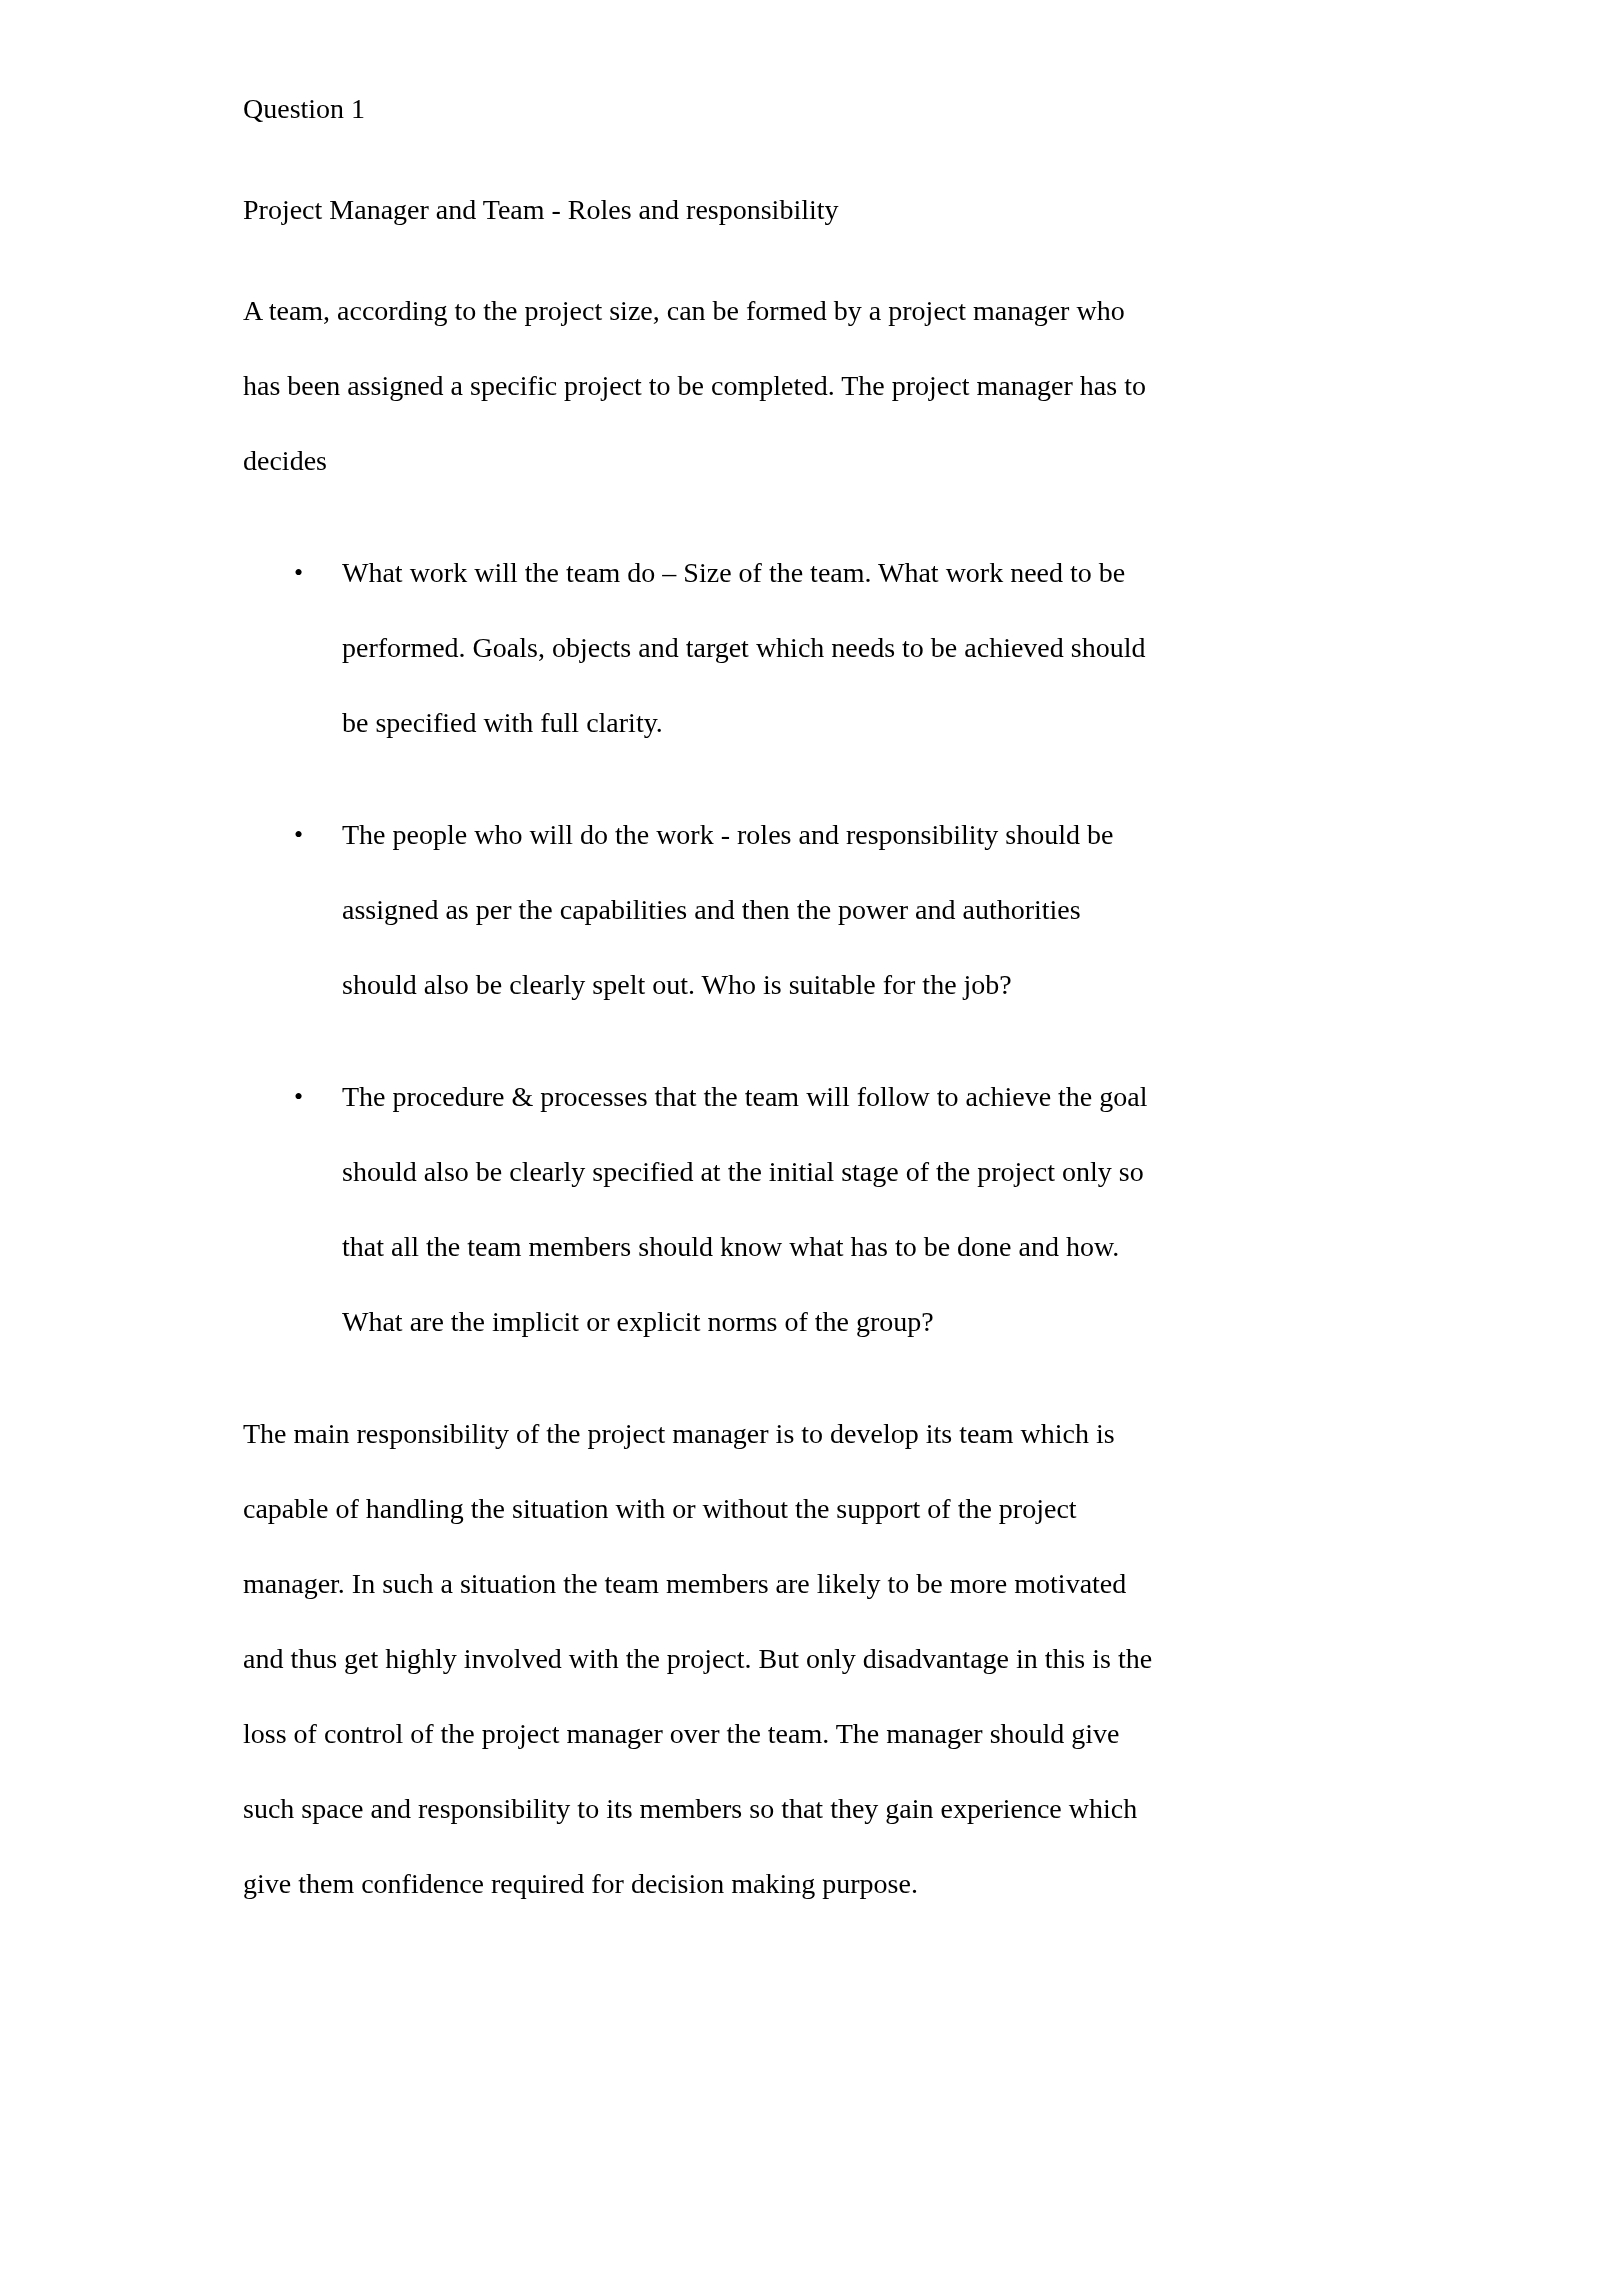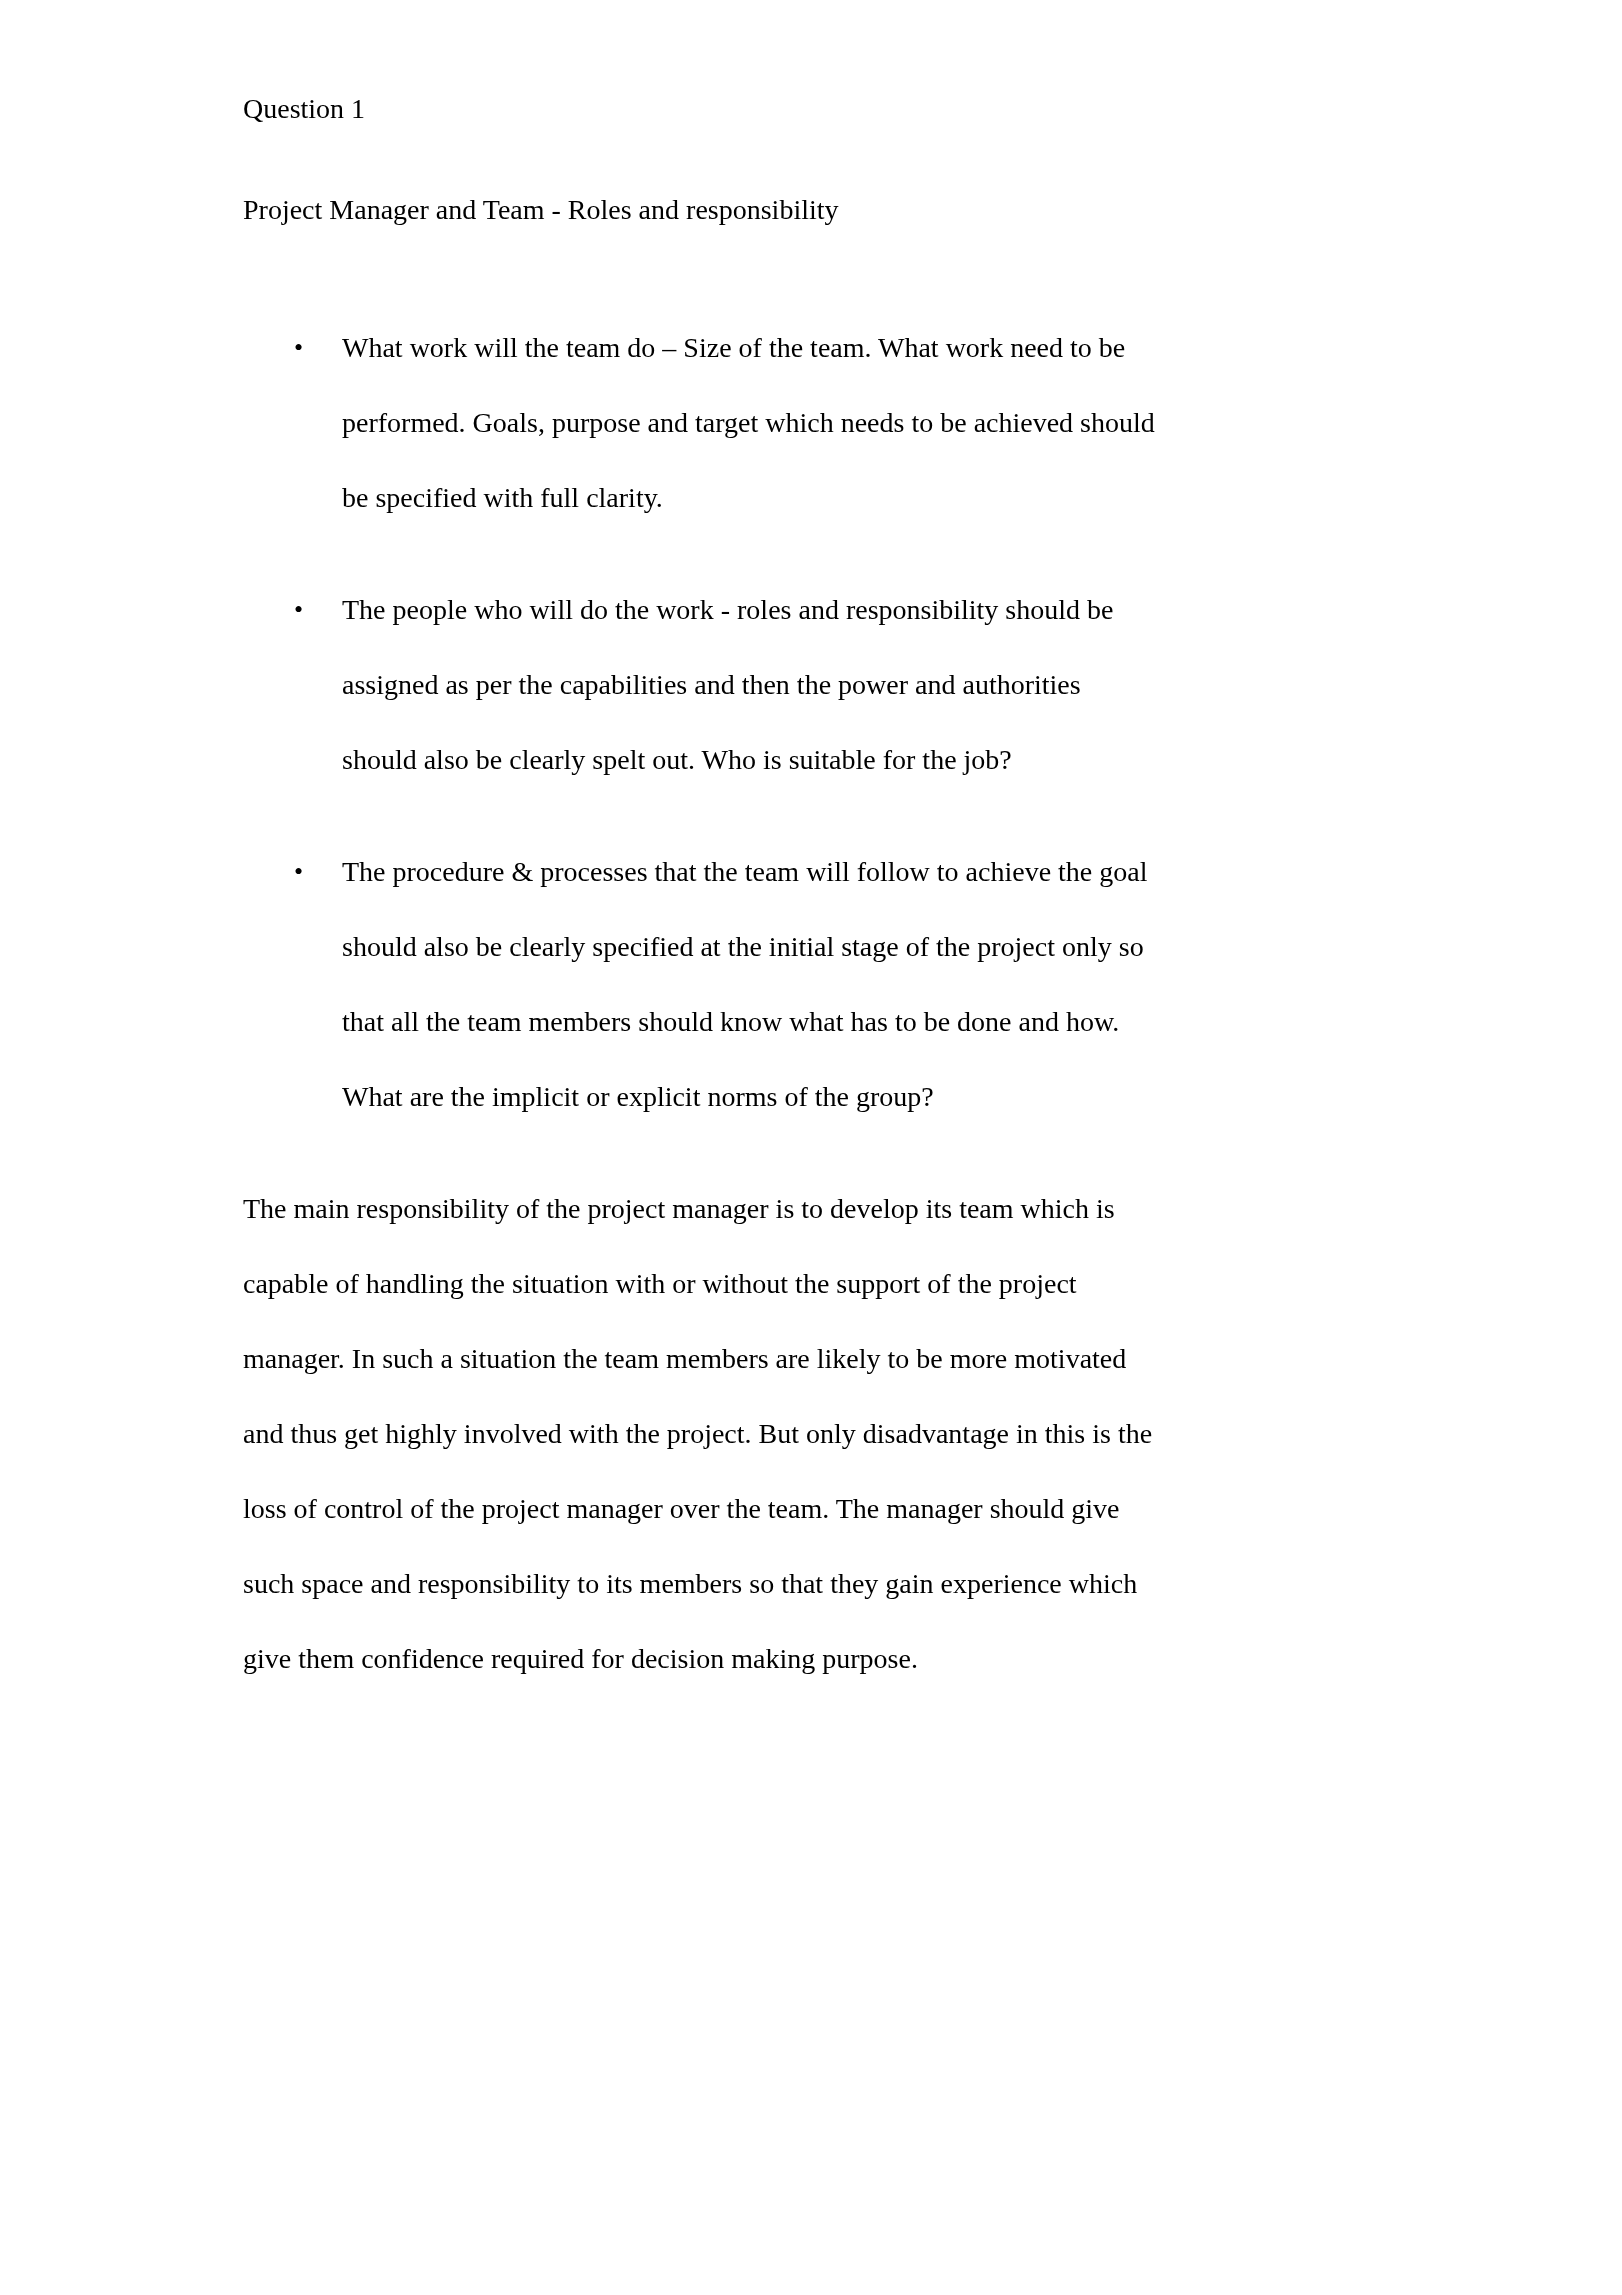--- a/index.html
+++ b/index.html
@@ -73,27 +73,28 @@
   <div class="doc">
 
     <p class="heading-line">Question 1</p>
 
     <div class="spacer-sm"></div>
 
     <p class="heading-line">Project Manager and Team - Roles and responsibility</p>
 
     <div class="spacer-sm"></div>
 
+    <p class="para">A team, according to the project size, can be formed by a project manager who has been assigned a specific project to be completed. The project manager has to decides</p>
 
     <div class="spacer-md"></div>
 
     <ul class="bullets">
       <li>
         <span class="bullet-mark">•</span>
-        <span class="bullet-text">What work will the team do – Size of the team. What work need to be performed. Goals, purpose and target which needs to be achieved should be specified with full clarity.</span>
+        <span class="bullet-text">What work will the team do – Size of the team. What work need to be performed. Goals, objects and target which needs to be achieved should be specified with full clarity.</span>
       </li>
       <li>
         <span class="bullet-mark">•</span>
         <span class="bullet-text">The people who will do the work - roles and responsibility should be assigned as per the capabilities and then the power and authorities should also be clearly spelt out. Who is suitable for the job?</span>
       </li>
       <li>
         <span class="bullet-mark">•</span>
         <span class="bullet-text">The procedure &amp; processes that the team will follow to achieve the goal should also be clearly specified at the initial stage of the project only so that all the team members should know what has to be done and how. What are the implicit or explicit norms of the group?</span>
       </li>
     </ul>

